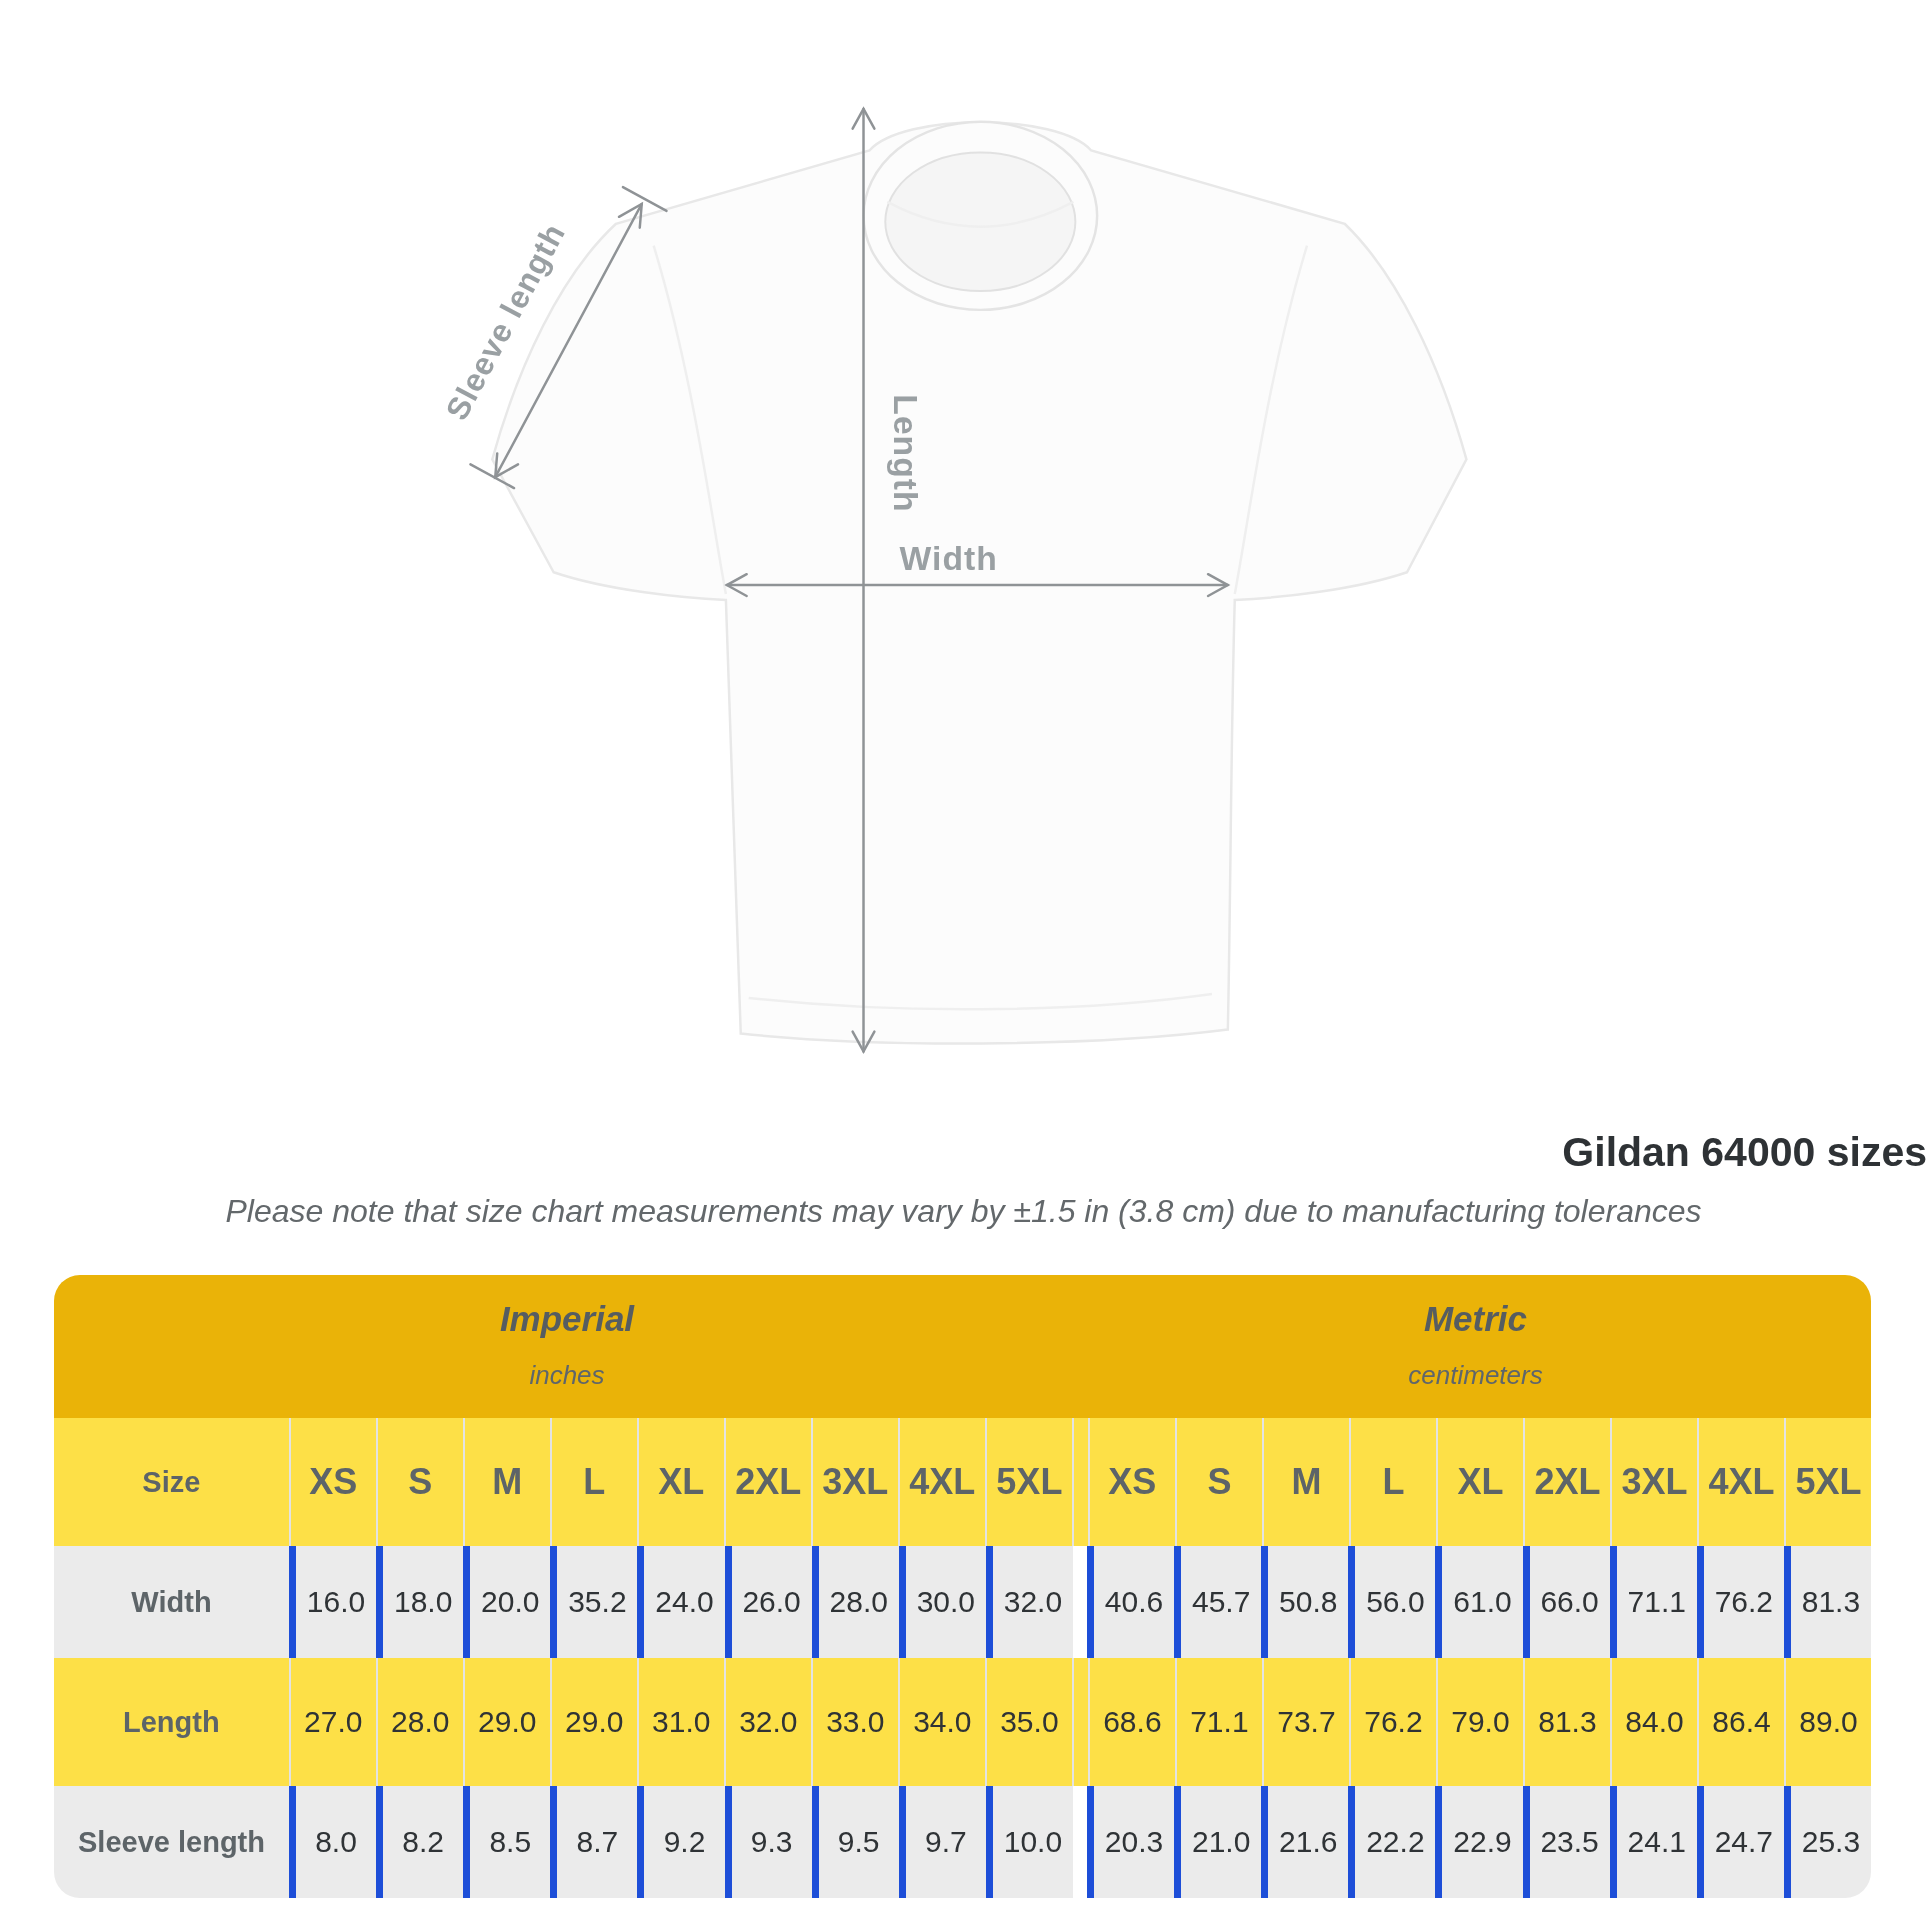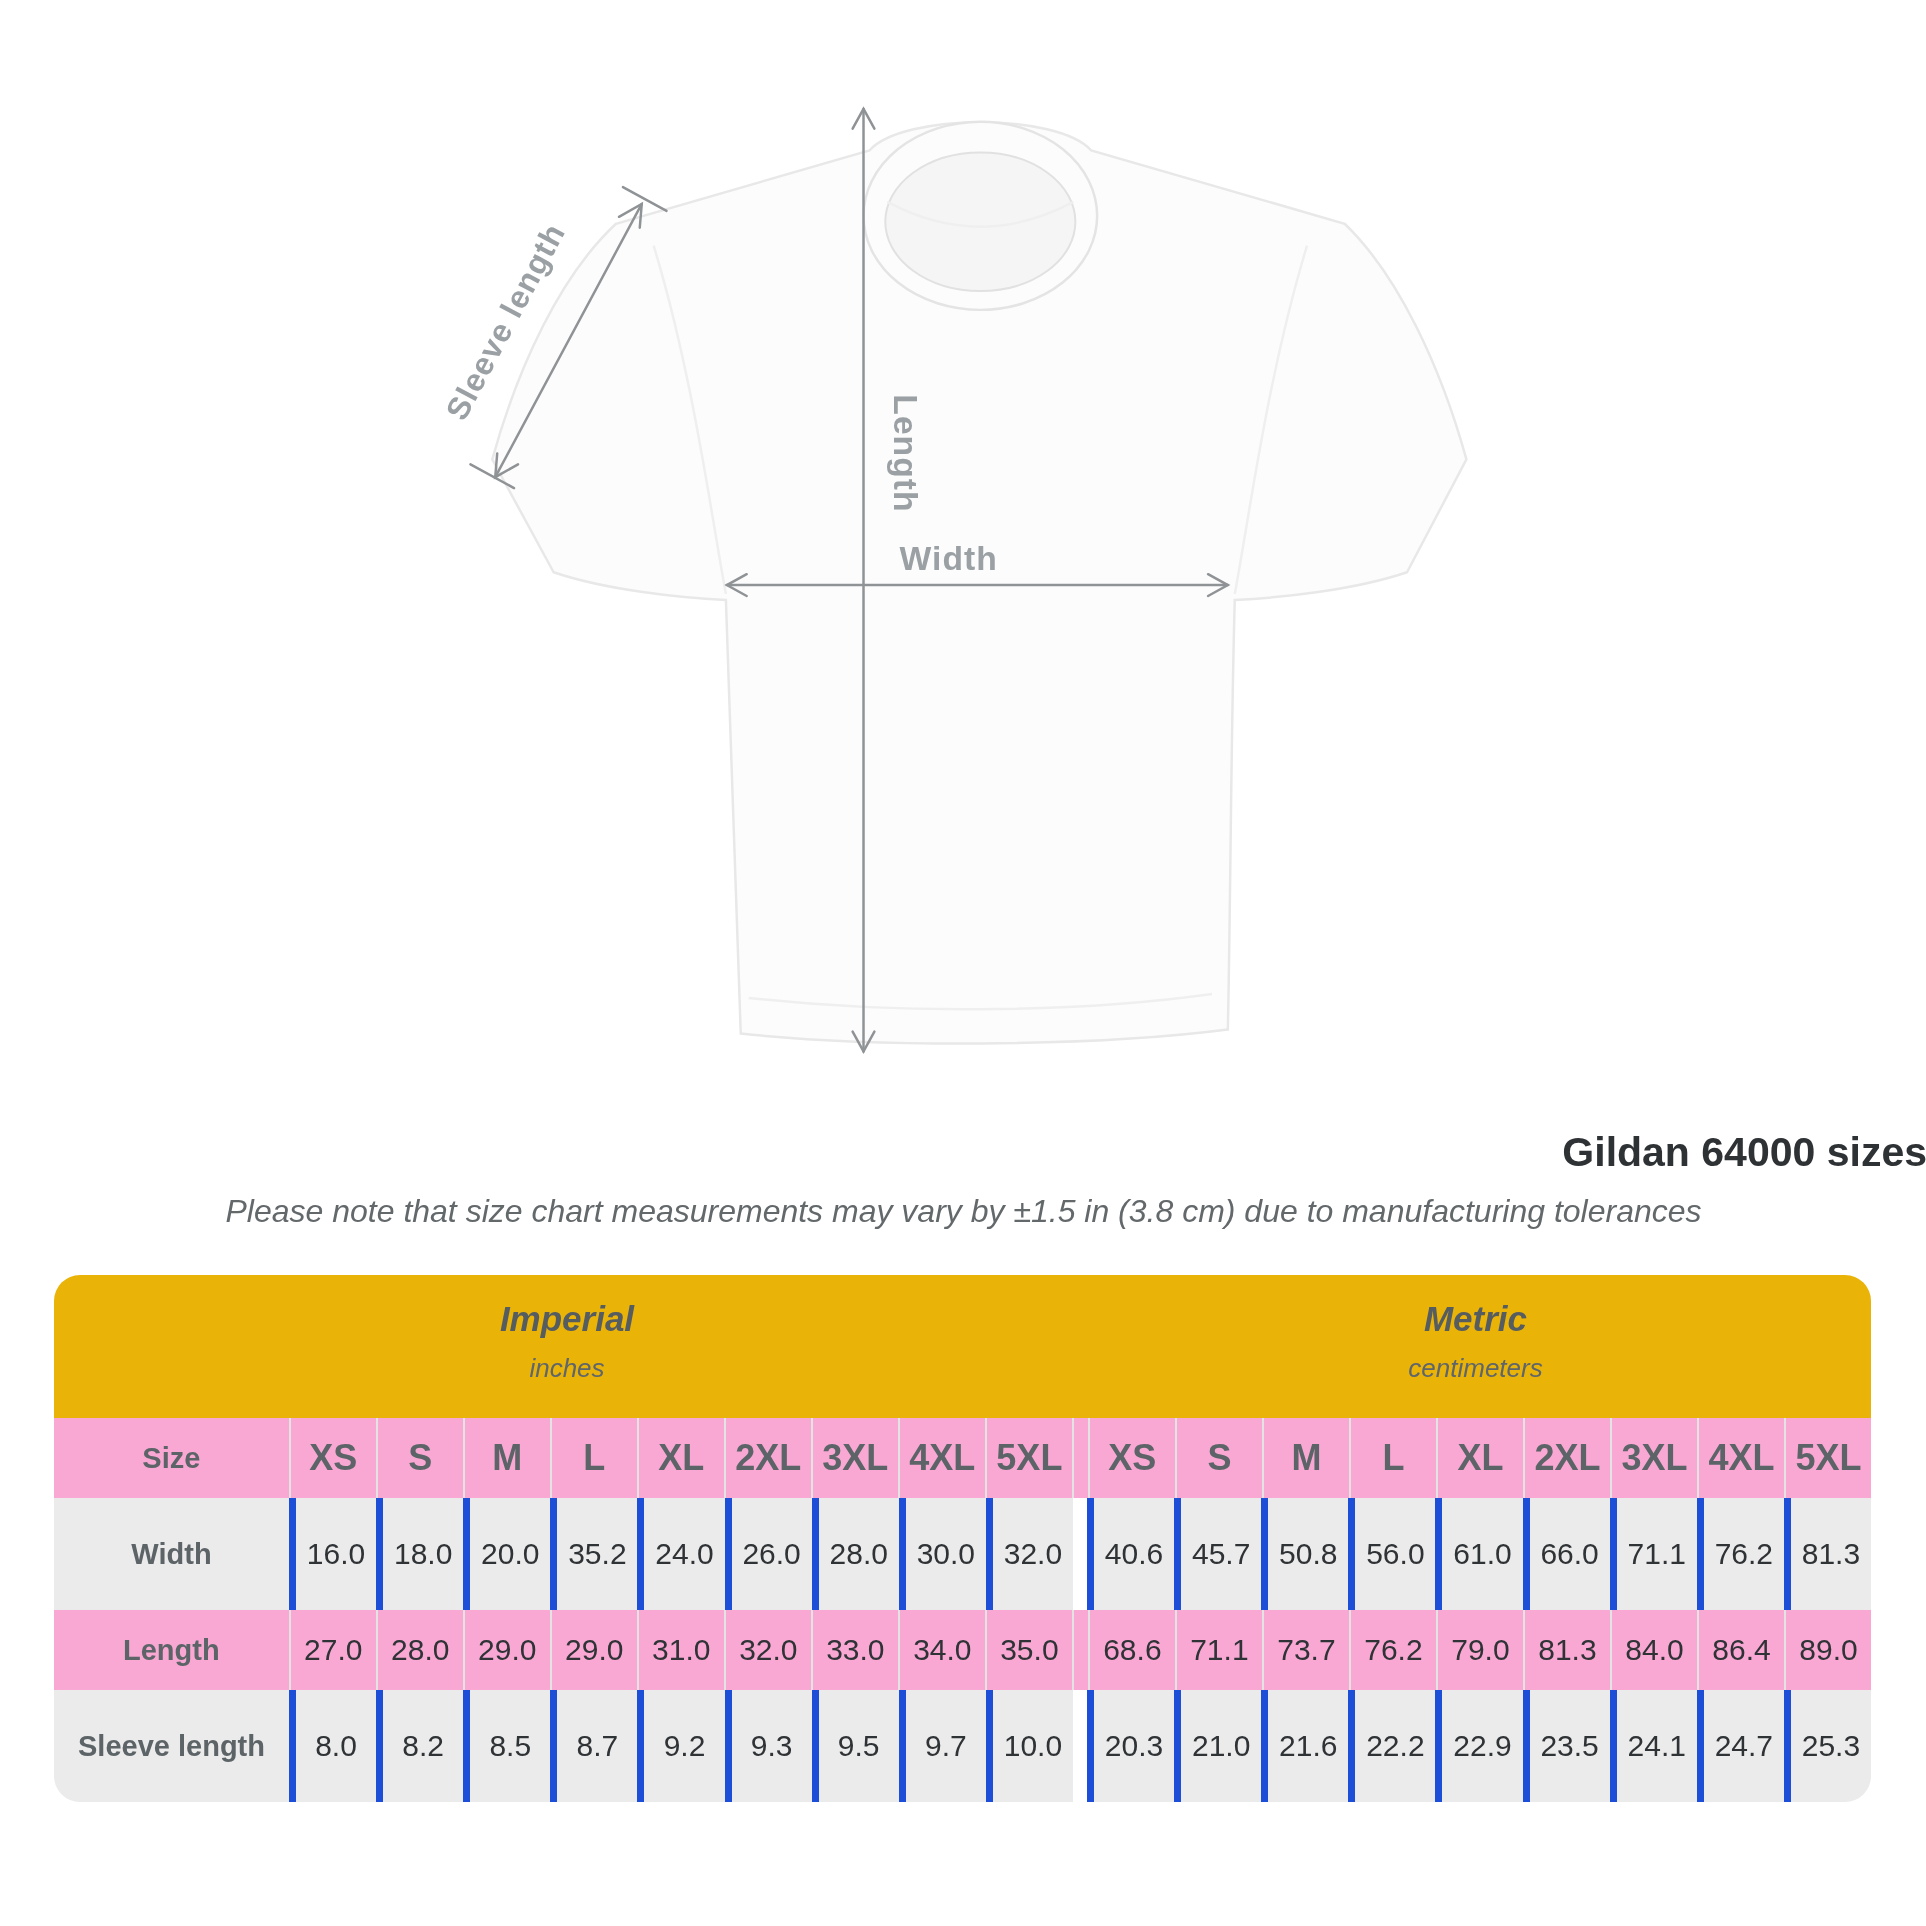--- a/index.html
+++ b/index.html
@@ -25,22 +25,22 @@
   .size-table{
     position:absolute;left:54px;top:1275px;width:1817px;
     border-radius:26px;overflow:hidden;
   }
   .trow{display:flex;align-items:stretch;}
   .group-row{height:143px;background:#eab308;}
   .ghead{display:flex;flex-direction:column;align-items:center;justify-content:flex-start;padding-top:24px;}
   .ghead.left{width:1026px;}
   .ghead.right{width:791px;}
   .ghead-title{font-size:35px;font-weight:bold;font-style:italic;color:#565d61;}
-  .ghead-sub{font-size:26px;font-style:italic;color:#5f666b;margin-top:14px;}
-  .white-row{height:80px;background:#f9a8d4;}
+  .ghead-sub{font-size:26px;font-style:italic;color:#5f666b;margin-top:21px;}
+  .white-row{height:128px;background:#fde047;}
   .gray-row{height:112px;background:#ebebeb;}
   .cell{display:flex;align-items:center;justify-content:center;}
   .cell.label{width:235px;font-weight:bold;color:#5d6468;font-size:29px;text-align:center;}
   .cgroup{display:flex;width:784px;}
   .cgroup .cell{flex:1 1 0;}
   .gapcol{width:14px;}
   .cell.head{font-weight:bold;color:#5d6468;font-size:36px;}
   .cell.val{color:#2f3336;font-size:30px;}
   .white-row .cgroup .cell{border-left:2px solid #e3e3e3;}
   .white-row .gapcol{border-left:2px solid #e3e3e3;}

